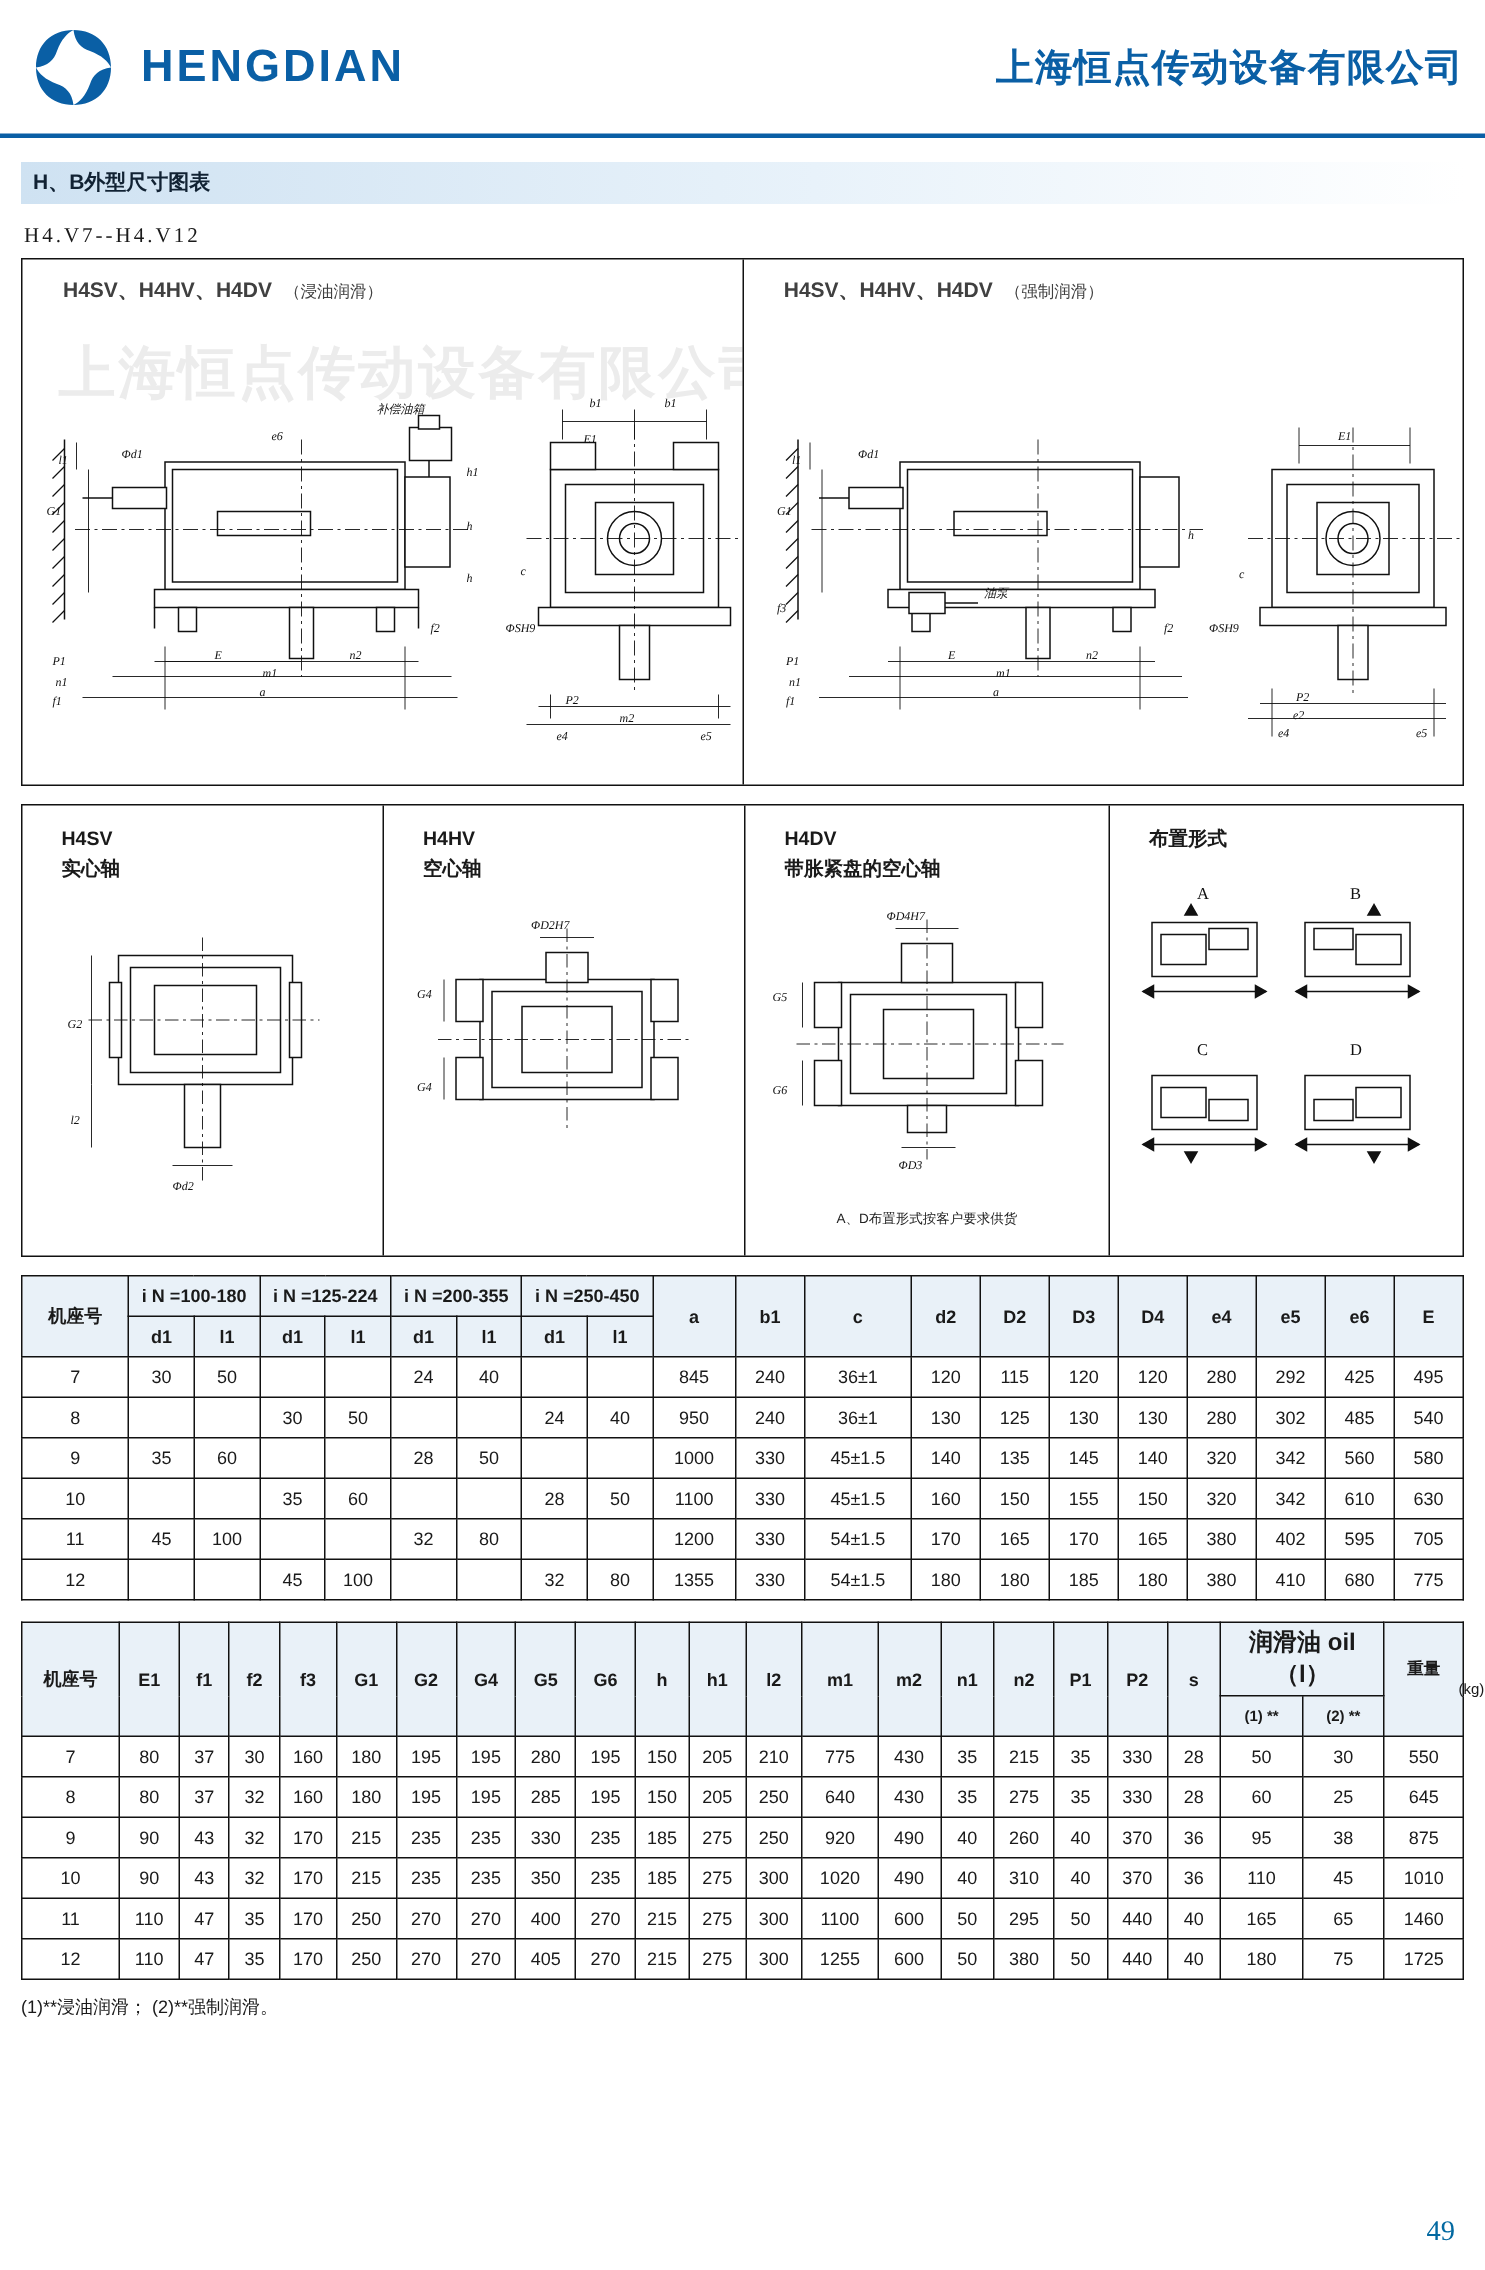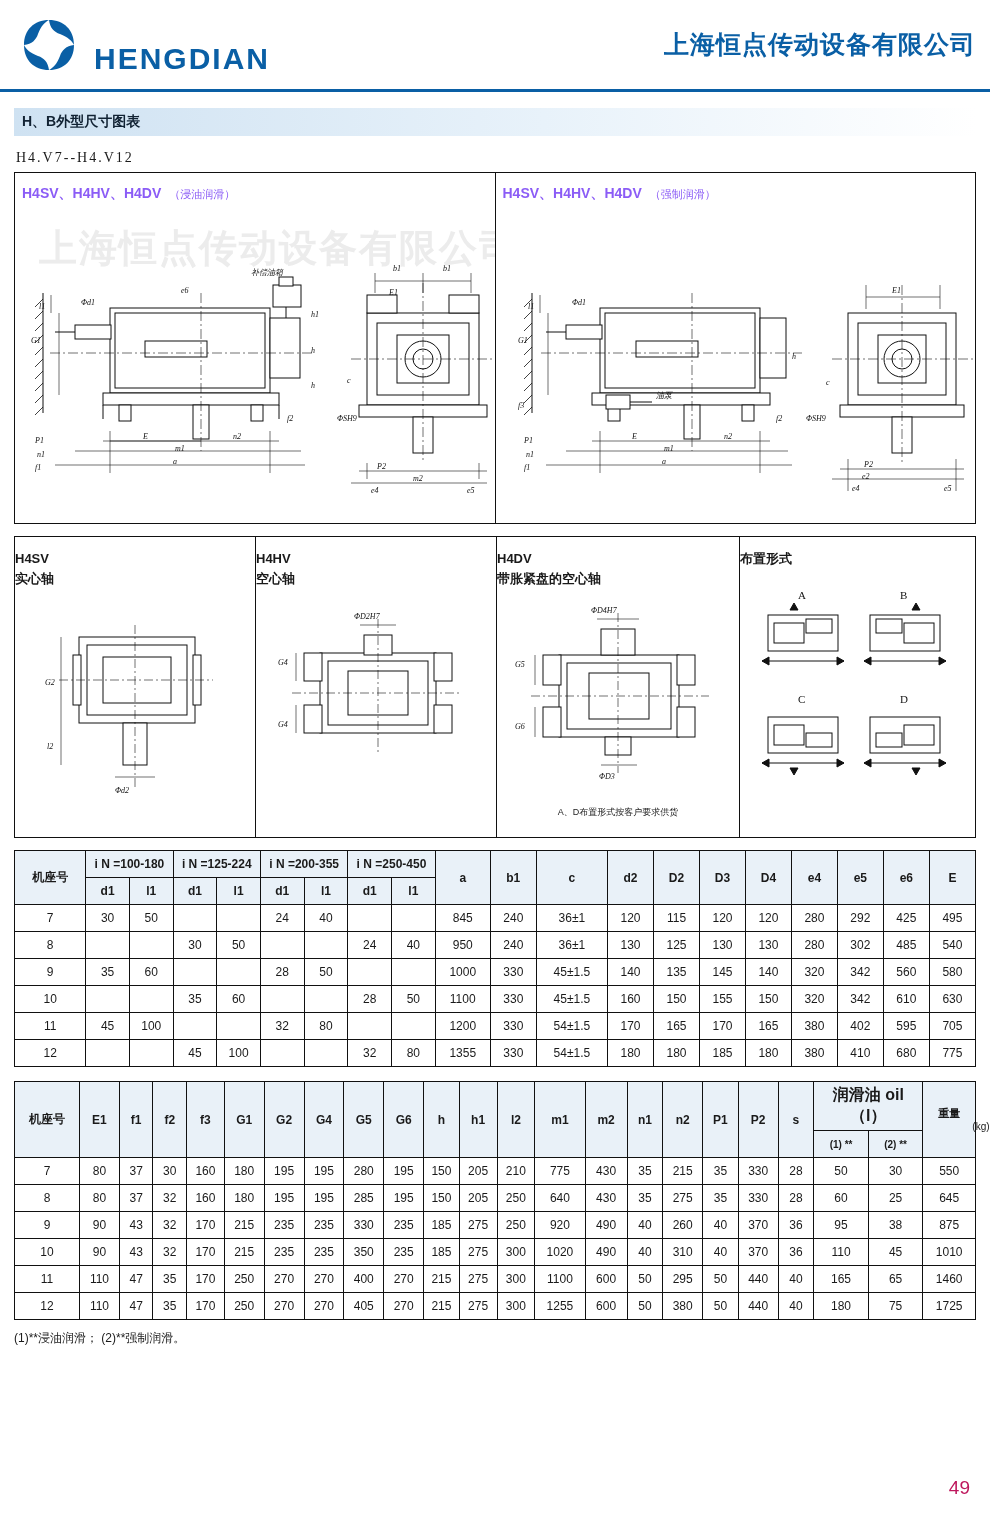--- a/index.html
+++ b/index.html
@@ -12,21 +12,21 @@
     overflow:hidden;
   }
   
   .header{
     height:92px;
     border-bottom:3px solid #0a5fa5;
     display:flex;align-items:center;justify-content:space-between;
     padding:0 14px 0 18px;
     box-sizing:border-box;
   }
-  .brand{display:flex;align-items:flex-end;gap:14px;}
+  .brand{display:flex;align-items:center;gap:14px;}
   .logo-mark{width:62px;height:62px;position:relative;}
   .brand-name{
     font-size:30px;font-weight:bold;letter-spacing:2px;color:#0a5fa5;
     font-family:"Liberation Sans", sans-serif;
   }
   .company-cn{
     font-size:25px;font-weight:bold;color:#0a5fa5;letter-spacing:1px;
   }
   
   .section-bar{
@@ -47,22 +47,22 @@
     margin:0 14px;
     display:flex;
     border:1px solid #111;
     height:350px;
     position:relative;
     background:#fff;
   }
   .panel{position:relative;flex:1;overflow:hidden;}
   .panel + .panel{border-left:1px solid #111;}
   .panel-title{
-    position:absolute;top:12px;left:7px;
-    font-size:14px;font-weight:bold;color:#8b5cf6;
+    position:absolute;top:12px;left:27px;
+    font-size:14px;font-weight:bold;color:#404040;
   }
   .panel-title .sub{font-size:11px;font-weight:normal;margin-left:8px;}
   .watermark{
     position:absolute;top:50px;left:24px;
     font-size:38px;font-weight:bold;color:#ececec;
     white-space:nowrap;letter-spacing:2px;
     pointer-events:none;
   }
   
   .shaft-row{
@@ -71,21 +71,21 @@
     border:1px solid #111;
     height:300px;
   }
   .shaft-cell{position:relative;overflow:hidden;}
   .shaft-cell + .shaft-cell{border-left:1px solid #111;}
   .sc1{width:240px;}
   .sc2{width:240px;}
   .sc3{width:242px;}
   .sc4{flex:1;}
   .shaft-title{
-    position:absolute;top:12px;left:0;
+    position:absolute;top:12px;left:26px;
     font-size:13px;font-weight:bold;line-height:20px;
   }
   .note-small{
     position:absolute;bottom:18px;left:50%;transform:translateX(-50%);
     font-size:9px;color:#222;white-space:nowrap;
   }
   
   table{
     border-collapse:collapse;
     font-size:12px;
@@ -100,21 +100,21 @@
     height:20px;
     background:#fff;
   }
   .tbl thead th{background:#e9f1f8;font-weight:bold;}
   .foot-note{
     margin:10px 0 0 14px;
     font-size:12px;
   }
   .page-num{
     position:absolute;right:20px;bottom:14px;
-    font-size:19px;color:#be185d;
+    font-size:19px;color:#0369a1;font-family:Liberation Serif, serif;
   }
   svg{display:block;}
   .dimi{font-size:8px;font-style:italic;font-family:"Liberation Serif", serif;}
 </style>
 </head>
 <body>
 
 <div class="header">
   <div class="brand">
     <span class="logo-mark">

